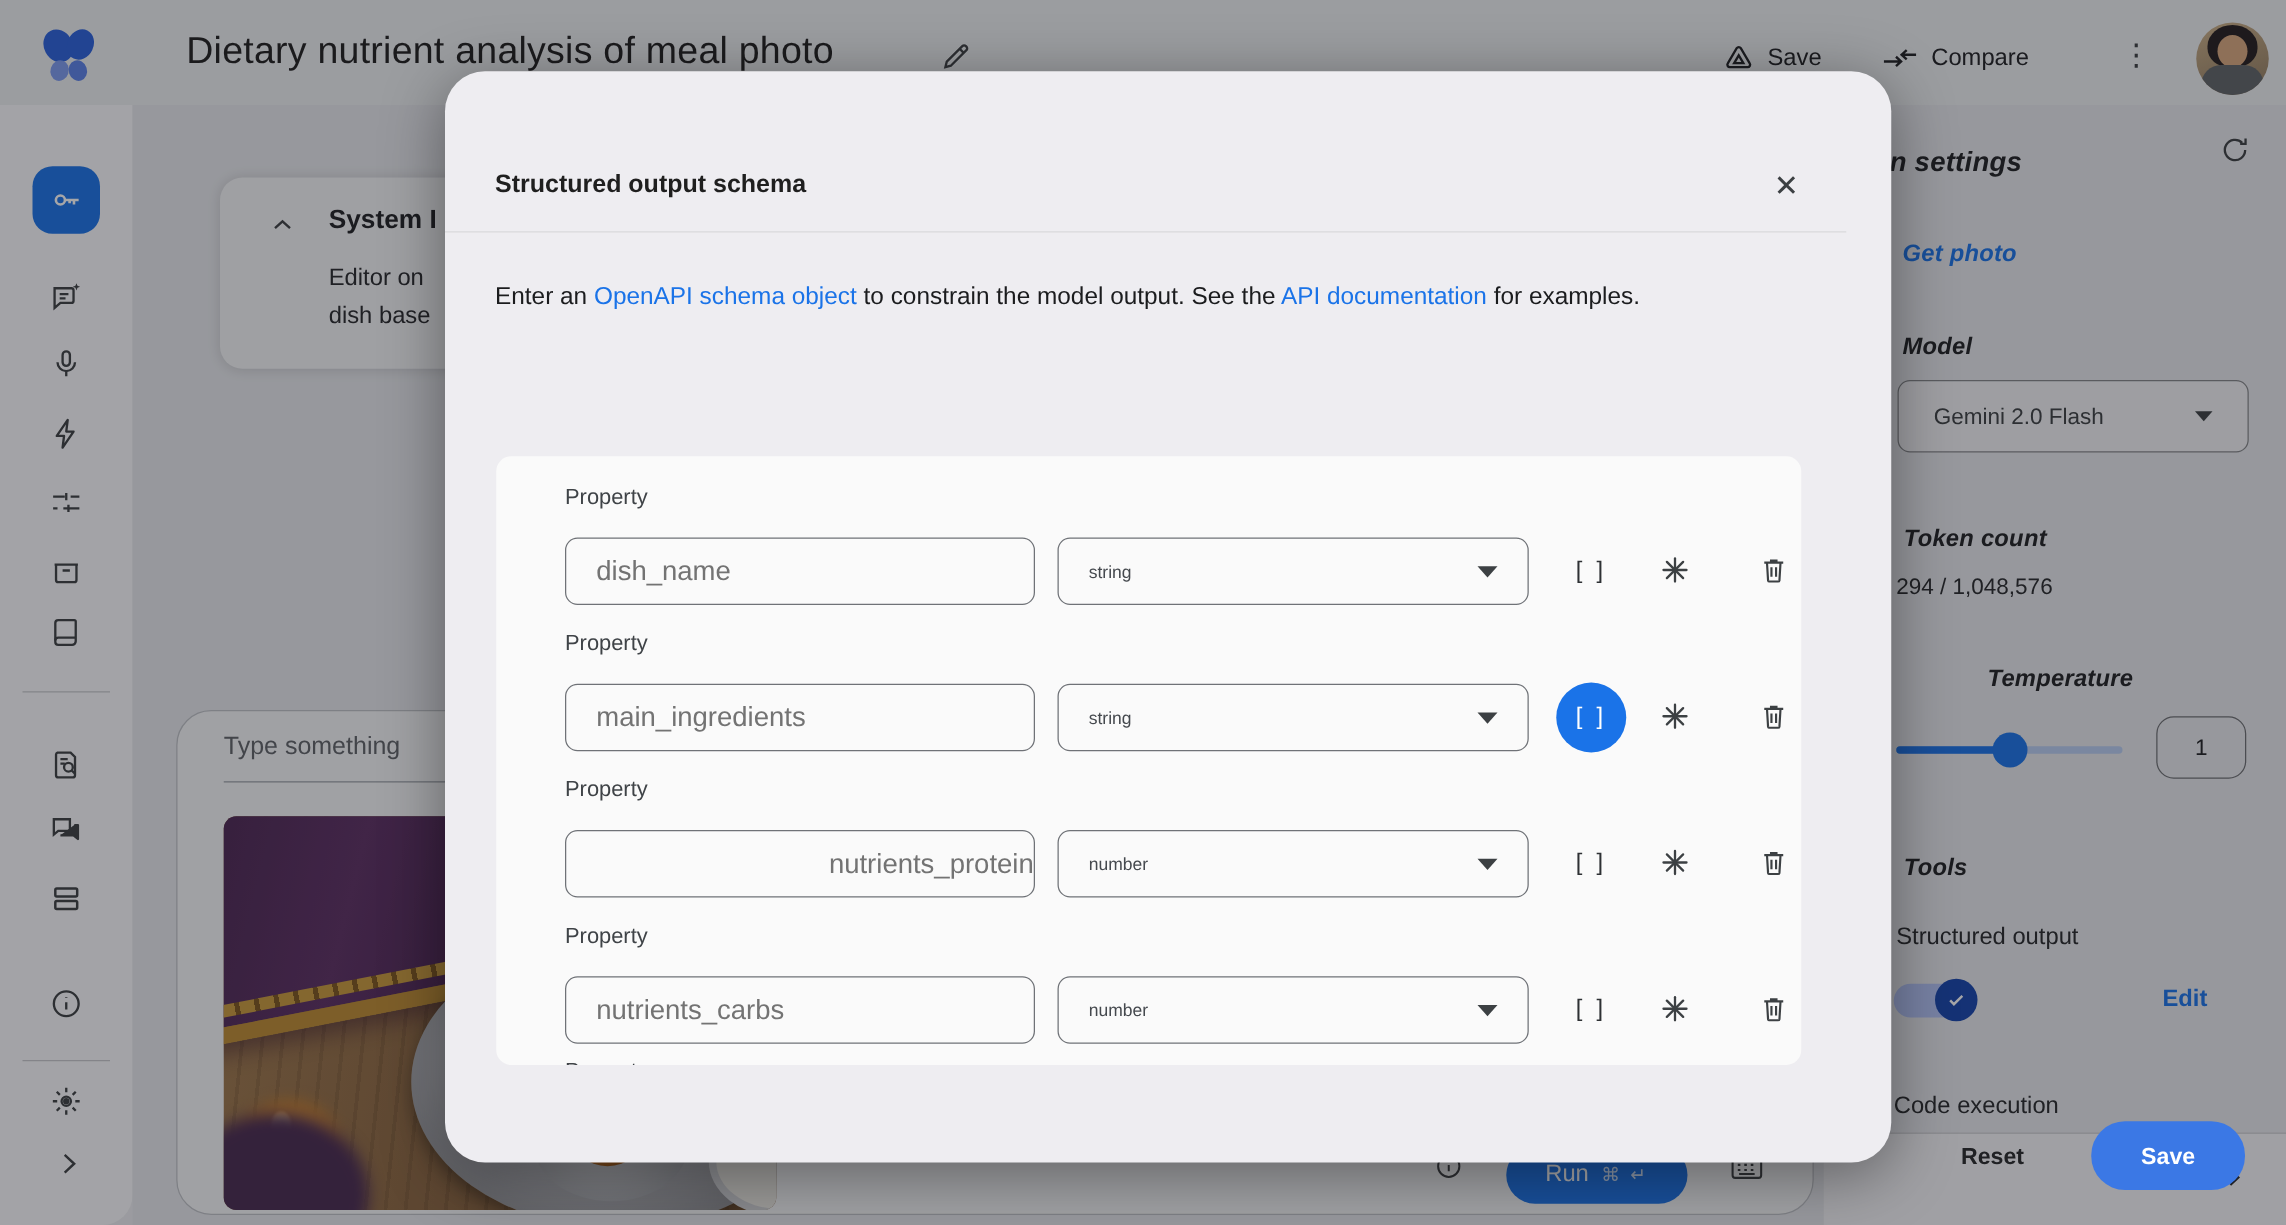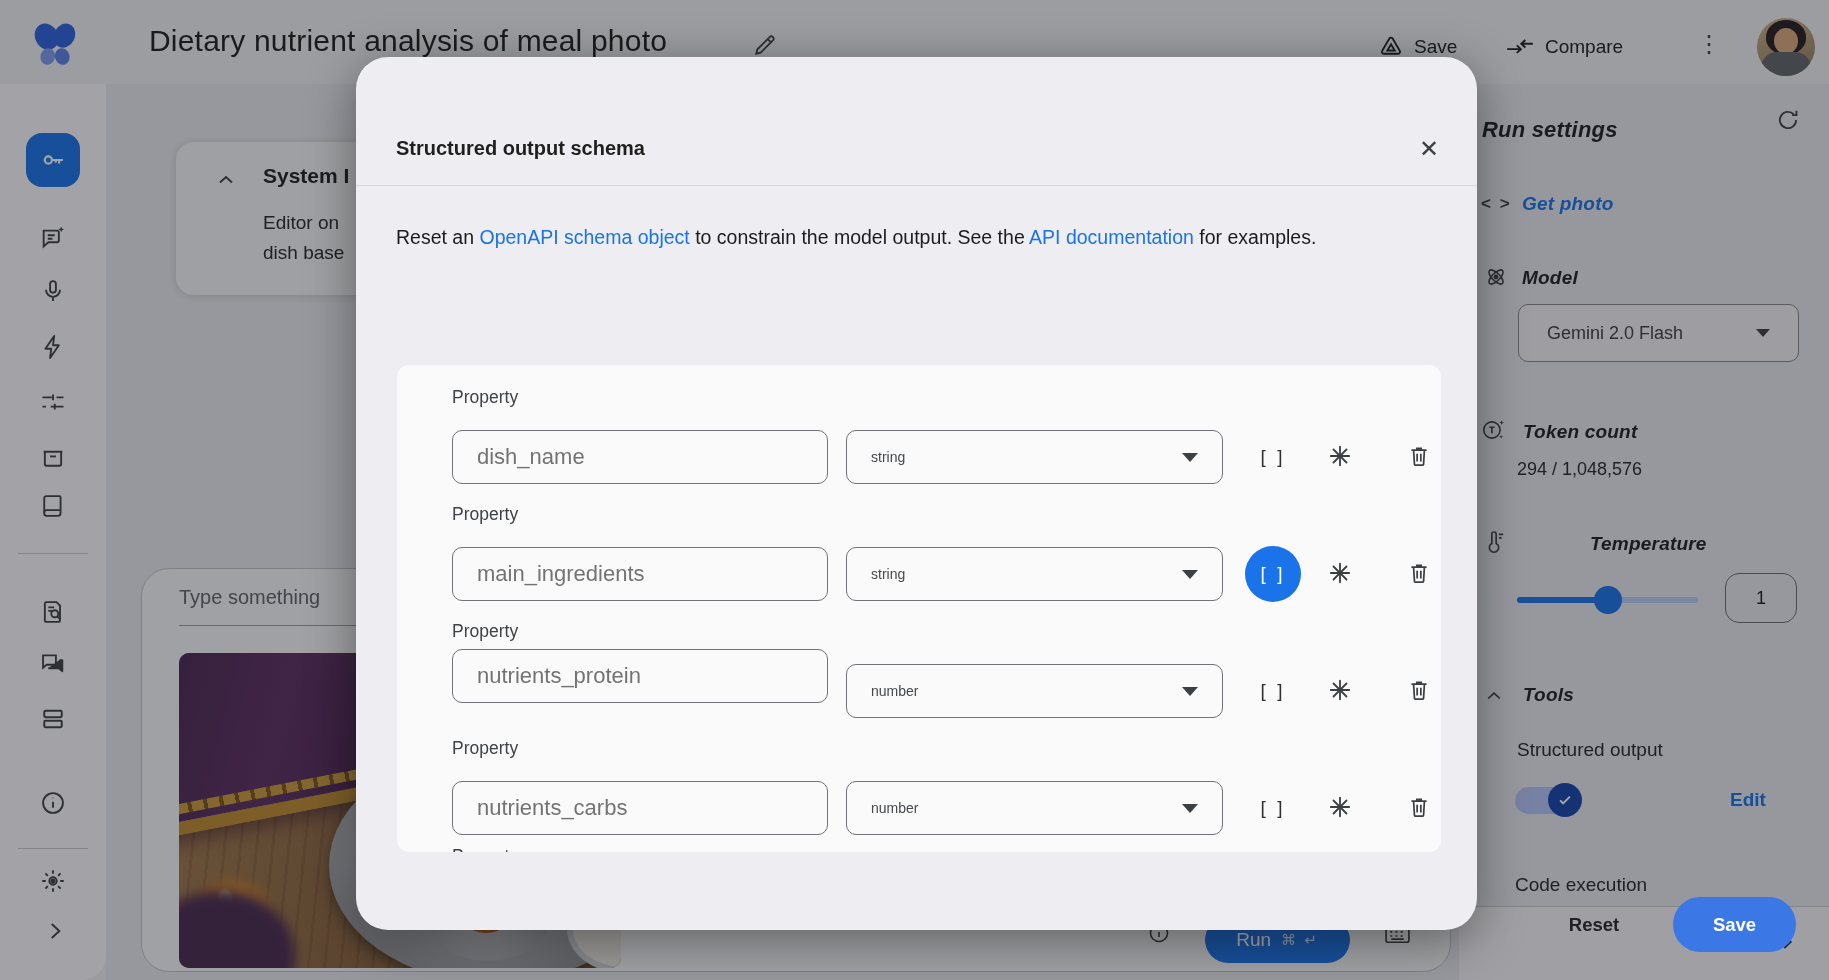--- a/index.html
+++ b/index.html
@@ -88,21 +88,21 @@
   #toggle{position:absolute;left:1515px;top:787px;width:64px;height:27px;border-radius:14px;background:#b3c4f7;}
   #toggle .thumb{position:absolute;right:-3px;top:-4px;width:34px;height:34px;border-radius:50%;background:#1544ad;
     display:flex;align-items:center;justify-content:center;}
   #edit-link{position:absolute;left:1730px;top:789px;font-size:19px;font-weight:bold;color:#1a73e8;}
   #rp-bottom{position:absolute;left:1459px;top:906px;width:370px;height:74px;background:#f5f6f8;border-top:1px solid #c9cace;}
   #rp-chevron{position:absolute;left:1776px;top:931px;width:22px;height:22px;color:#27292c;}
 
   
   #scrim{position:absolute;inset:0;background:rgba(20,21,25,.38);z-index:5;}
   #modal{position:absolute;left:356px;top:57px;width:1121px;height:873px;border-radius:32px;background:#eeedf1;
-    box-shadow:0 10px 50px rgba(0,0,0,.4);z-index:10;}
+    box-shadow:0 10px 50px rgba(0,0,0,.4);z-index:10;padding-left:36px;}
   #modal-title{position:absolute;left:40px;top:78px;transform:translateY(-50%);font-size:20px;font-weight:bold;color:#1f1f1f;top:91px;}
   #modal-close{position:absolute;left:1058px;top:77px;width:30px;height:30px;font-size:24px;color:#3c4043;
     display:flex;align-items:center;justify-content:center;cursor:pointer;}
   #modal-hdiv{position:absolute;left:0;top:128px;width:1121px;height:1px;background:#d9d9dc;}
   #modal-desc{position:absolute;left:40px;top:169px;width:1060px;font-size:19.5px;color:#1b1c1e;}
   .mlink{color:#1a73e8;}
   #tabs{position:absolute;left:41px;top:245px;width:1044px;height:58px;display:flex;}
   .tab{flex:1;display:flex;align-items:center;justify-content:center;font-size:17.5px;font-weight:bold;color:#5f6368;position:relative;cursor:pointer;}
   .tab.active{color:#1565d8;}
   .tab.active .indicator{position:absolute;bottom:0;left:50%;transform:translateX(-50%);width:105px;height:5px;border-radius:4px 4px 0 0;background:#16357f;}
@@ -391,21 +391,21 @@
   </div>
 
   <div id="scrim"></div>
 
   <div id="modal">
     <div id="modal-title">Structured output schema</div>
     <div id="modal-close">✕</div>
     <div id="modal-hdiv"></div>
 
     <div id="modal-desc">
-      <span>Reset an </span><span class="mlink">OpenAPI schema object</span><span> to constrain the model output. See the </span><span class="mlink">API documentation</span><span> for examples.</span>
+      <span>Enter an </span><span class="mlink">OpenAPI schema object</span><span> to constrain the model output. See the </span><span class="mlink">API documentation</span><span> for examples.</span>
     </div>
 
 
     <div id="editor-panel">
 
       <div class="prop-label" style="top:22px;">Property</div>
       <div class="prop-input" style="top:65px;">
         <span>dish_name</span>
       </div>
       <div class="prop-type" style="top:65px;">
@@ -448,21 +448,21 @@
       </div>
       <div class="trash-btn" style="top:195px;">
         <svg viewBox="0 0 24 24" width="26" height="26" fill="none" stroke="currentColor" stroke-width="1.6">
           <path d="M5 6.5h14M10 6.5V5h4v1.5"></path>
           <path d="M7 6.5l.8 13.2a1 1 0 0 0 1 .8h6.4a1 1 0 0 0 1-.8L17 6.5"></path>
           <path d="M10.3 10v7M13.7 10v7"></path>
         </svg>
       </div>
 
       <div class="prop-label" style="top:256px;">Property</div>
-      <div class="prop-input" style="top:284px;">
+      <div class="prop-input" style="top:299px;justify-content:flex-end;">
         <span>nutrients_protein</span>
       </div>
       <div class="prop-type" style="top:299px;">
         <span>number</span>
         <div class="dd-caret"></div>
       </div>
       <div class="bracket-btn" style="top:298px;">[ ]</div>
       <div class="ast-btn" style="top:312px;">
         <svg viewBox="0 0 24 24" width="26" height="26" stroke="currentColor" stroke-width="1.7" stroke-linecap="round">
           <line x1="12" y1="3.5" x2="12" y2="20.5"></line>

